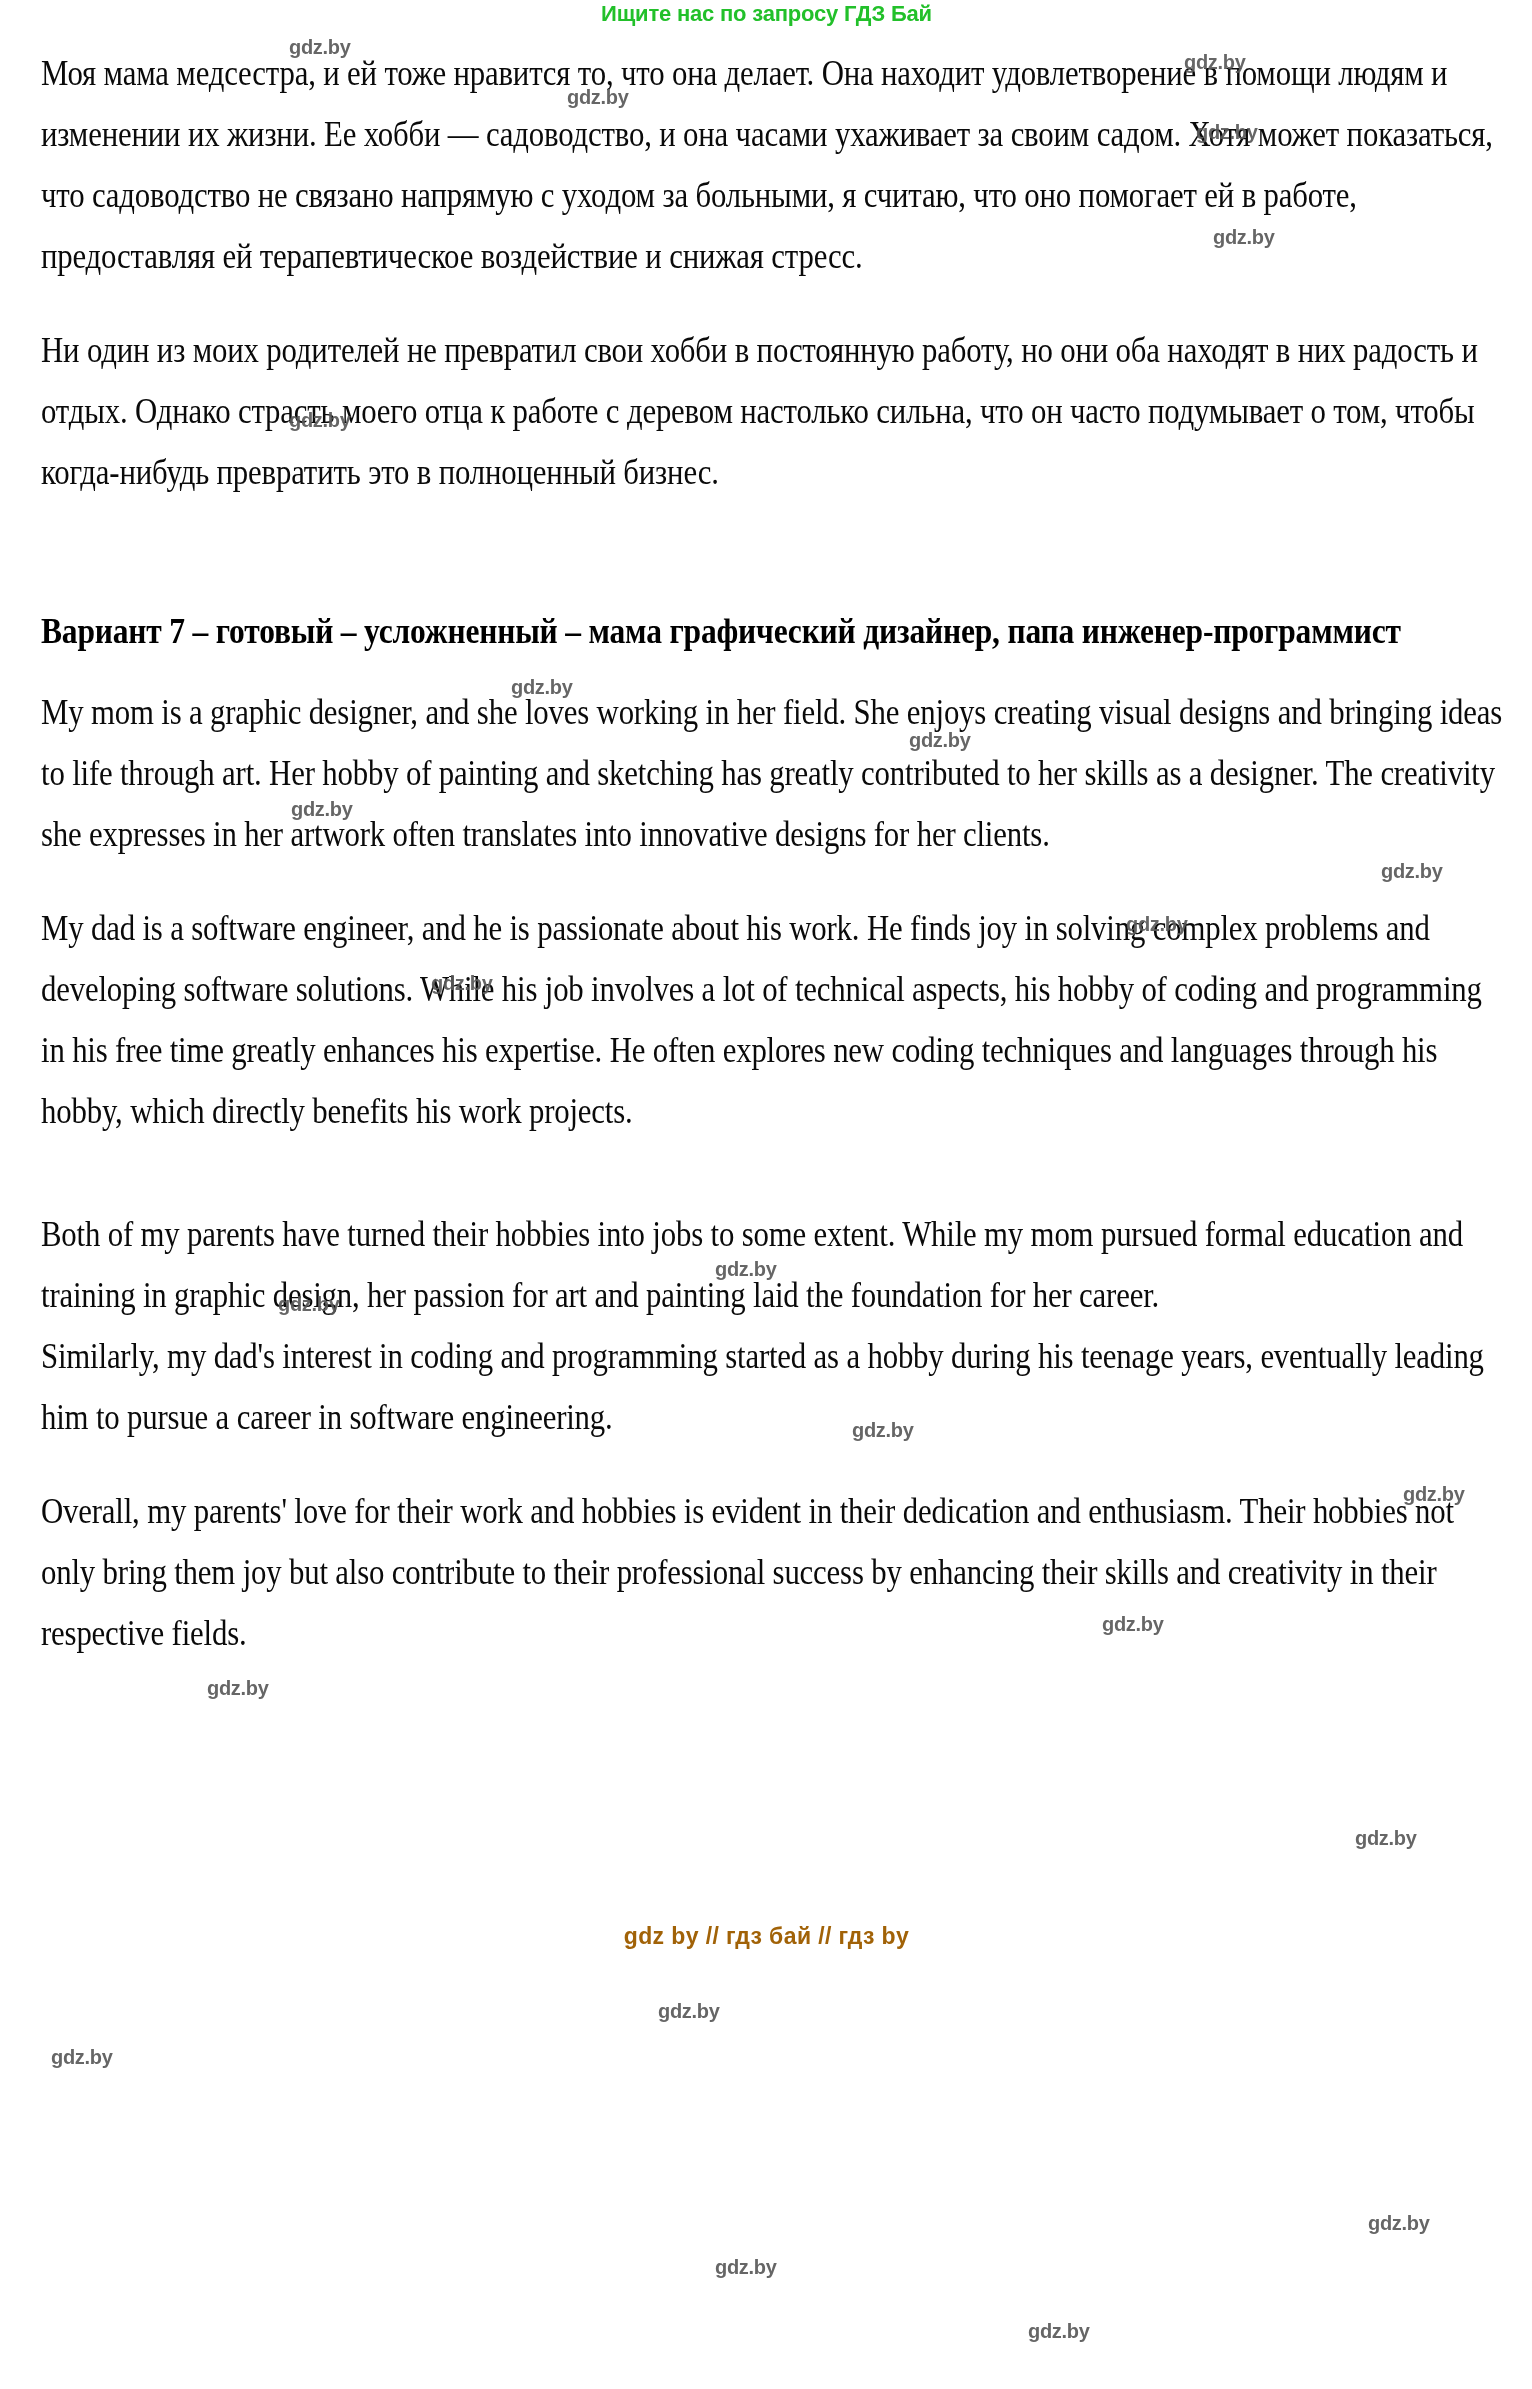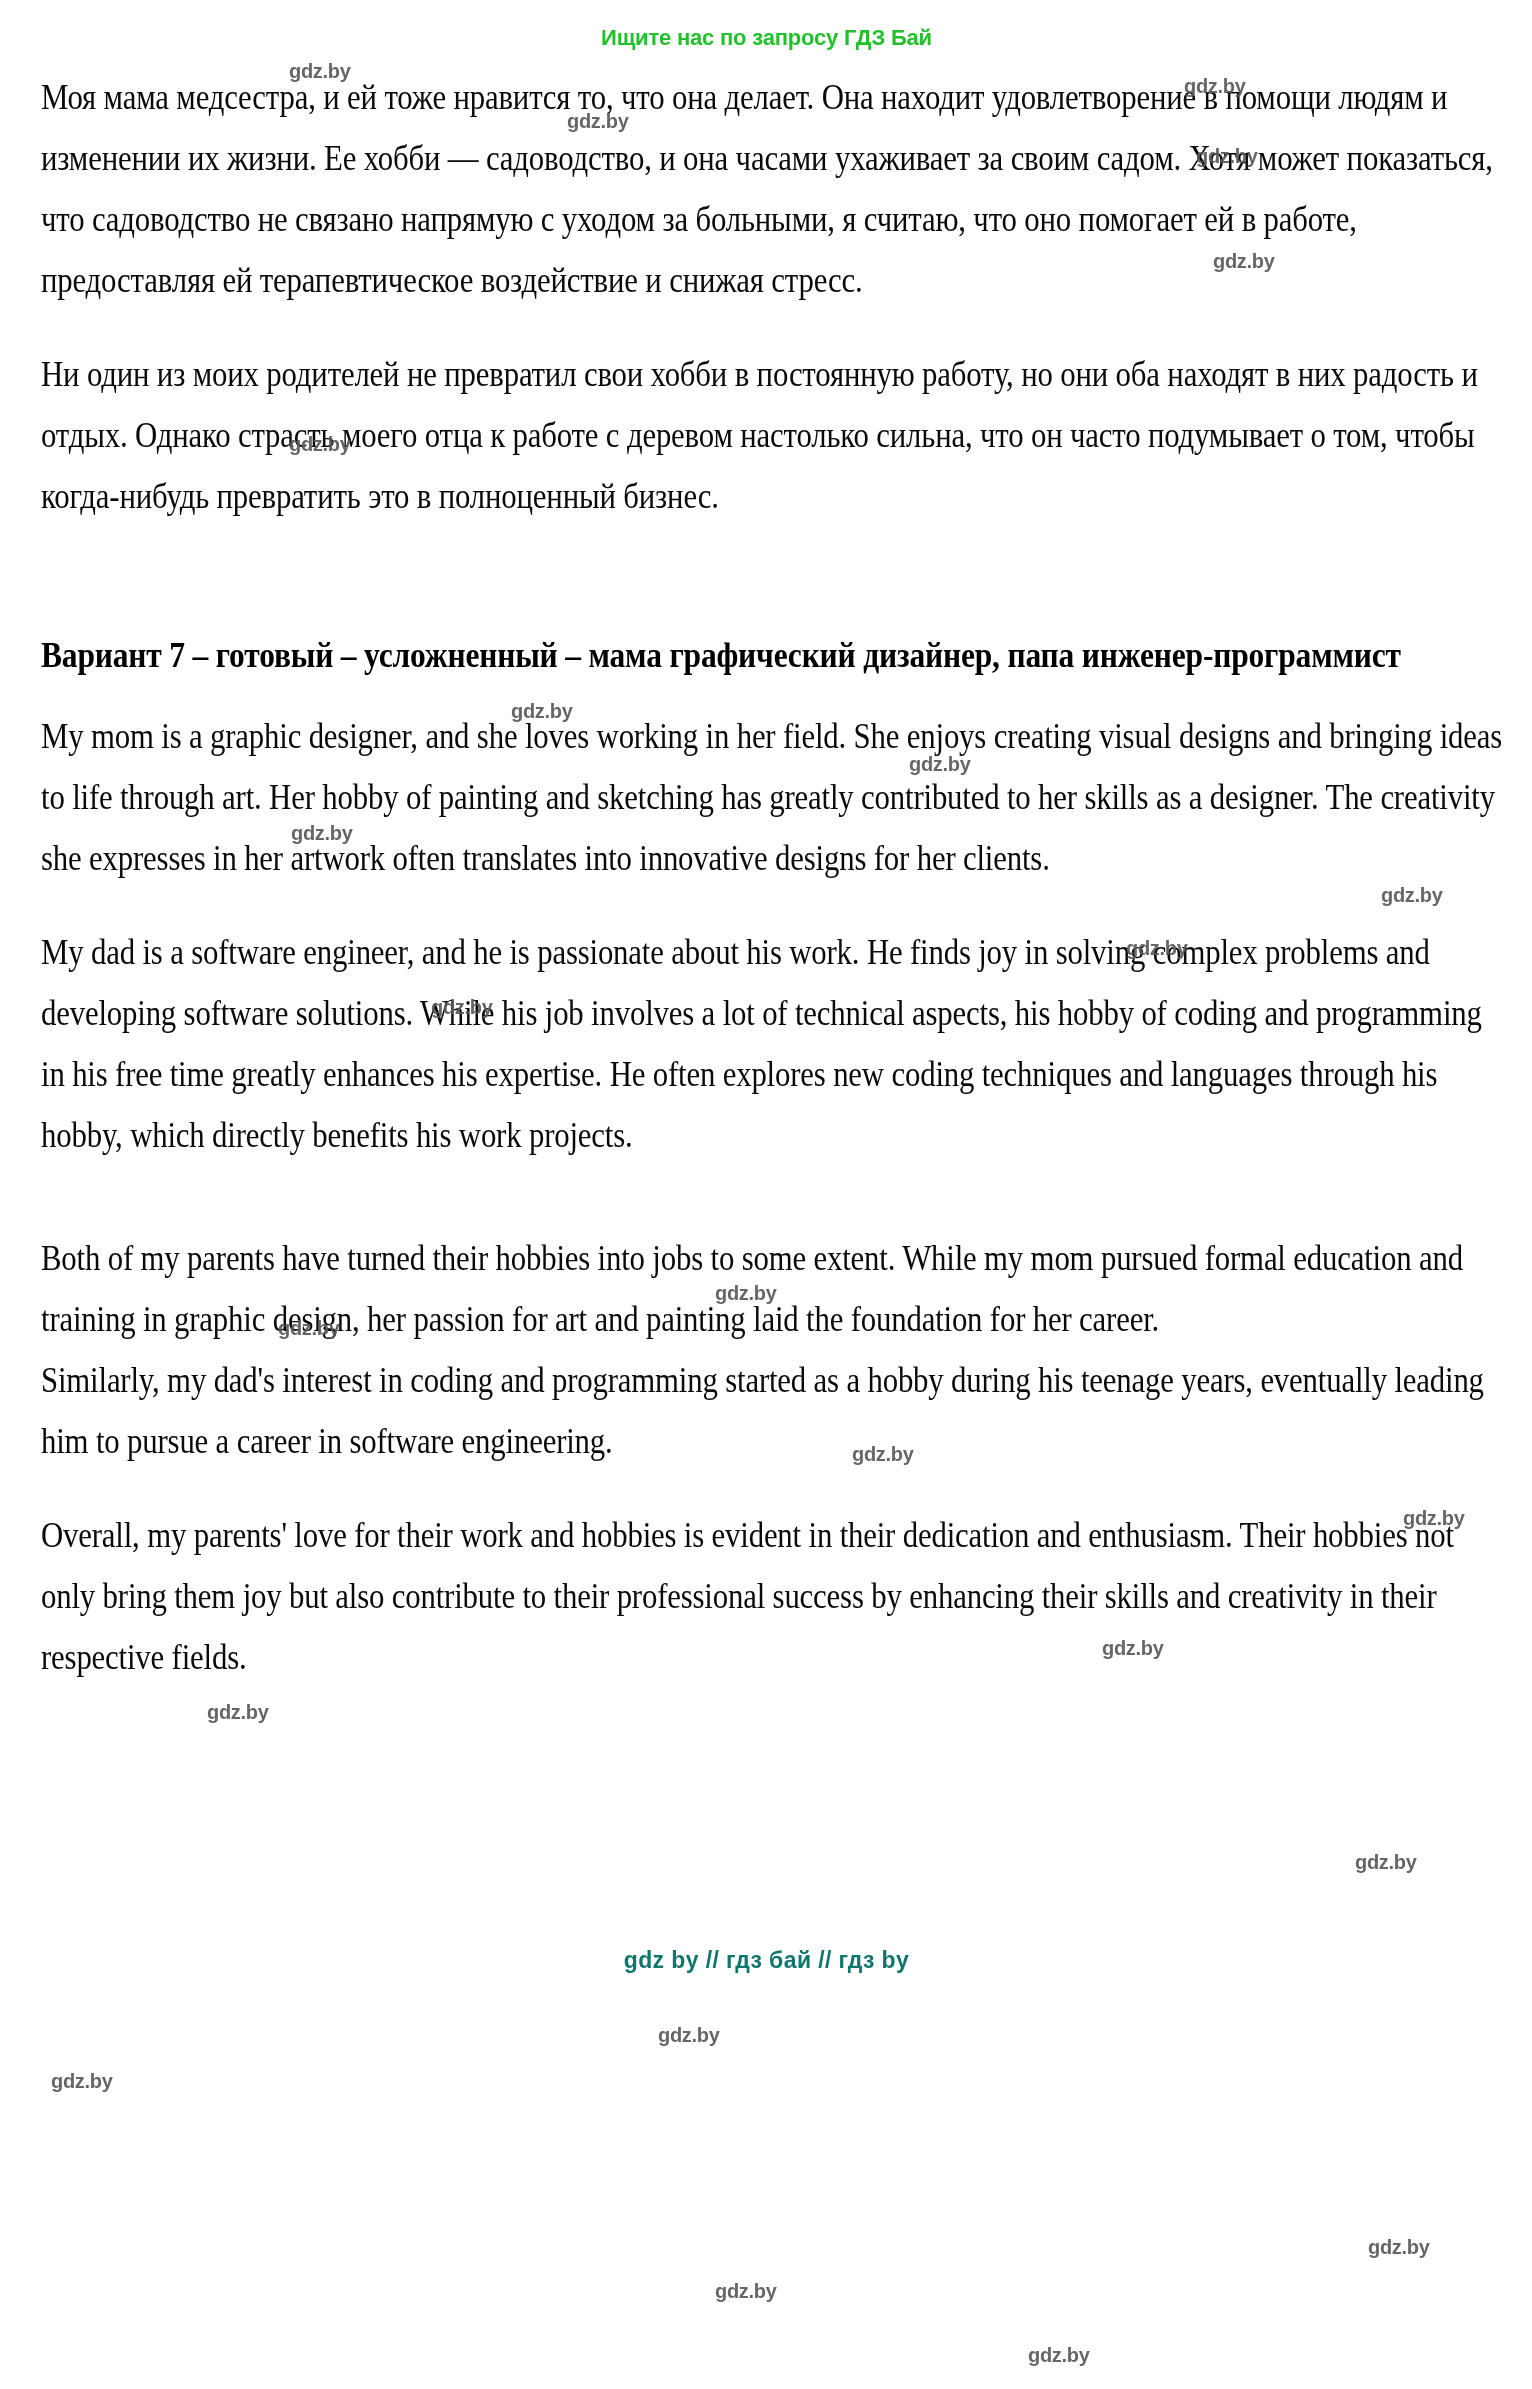--- a/index.html
+++ b/index.html
@@ -13,21 +13,20 @@
     position: relative;
     font-family: "Liberation Serif", "DejaVu Serif", serif;
     overflow: hidden;
   }
 
   .page {
     position: relative;
     width: 1533px;
     height: 1961px;
     background: #ffffff;
-    margin-top: 24px;
   }
 
   
   .site-header {
     position: absolute;
     top: 0px;
     left: 0;
     width: 1533px;
     text-align: center;
     font-family: "Liberation Sans", "DejaVu Sans", sans-serif;
@@ -95,21 +94,21 @@
   
   .site-footer {
     position: absolute;
     left: 0;
     bottom: 11.5px;
     width: 1533px;
     text-align: center;
     font-family: "Liberation Sans", "DejaVu Sans", sans-serif;
     font-size: 23px;
     font-weight: 700;
-    color: #0f766e;
+    color: #a16207;
     letter-spacing: 0.4px;
     white-space: nowrap;
   }
 </style>
 </head>
 <body>
 
 <div class="page">
 
   <div class="site-header">Ищите нас по запросу ГДЗ Бай</div>

